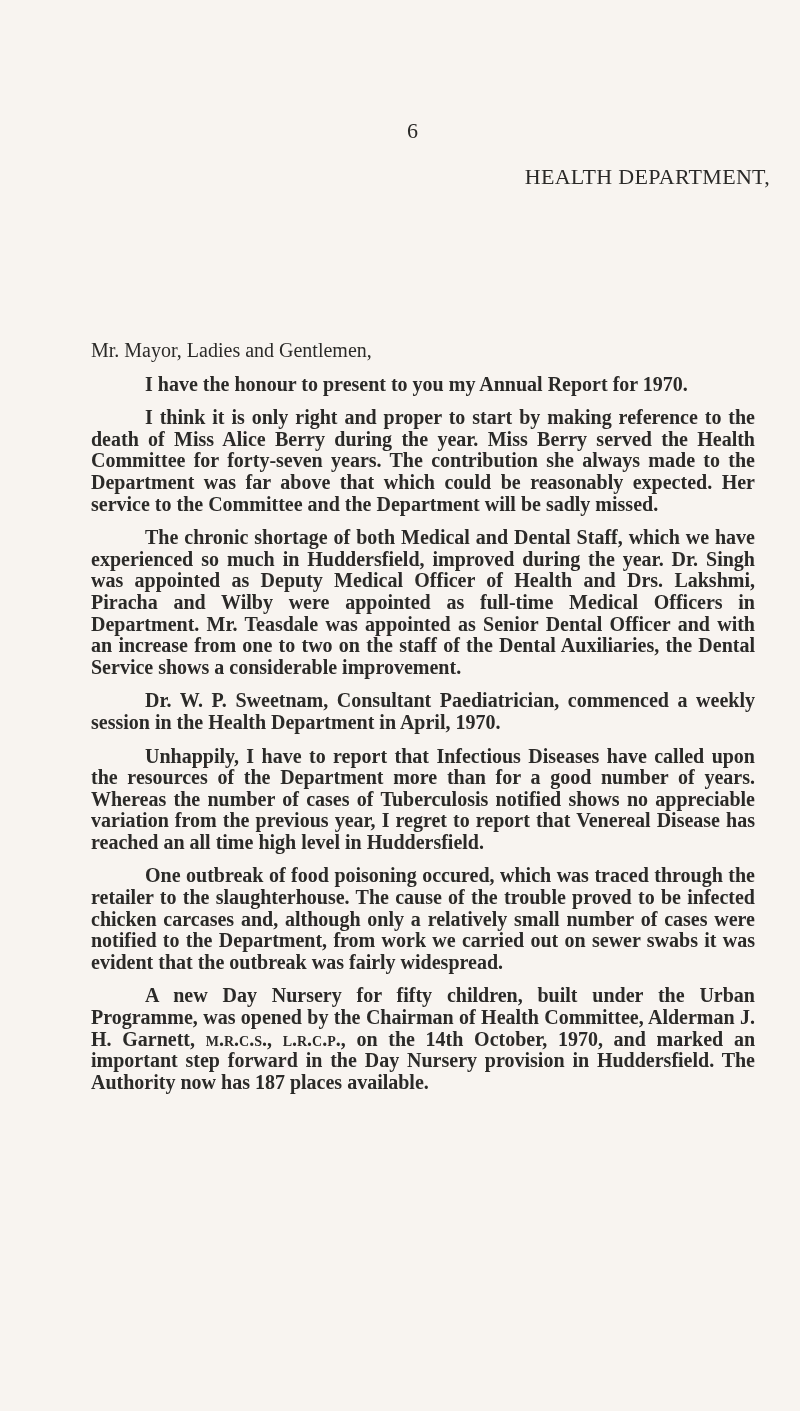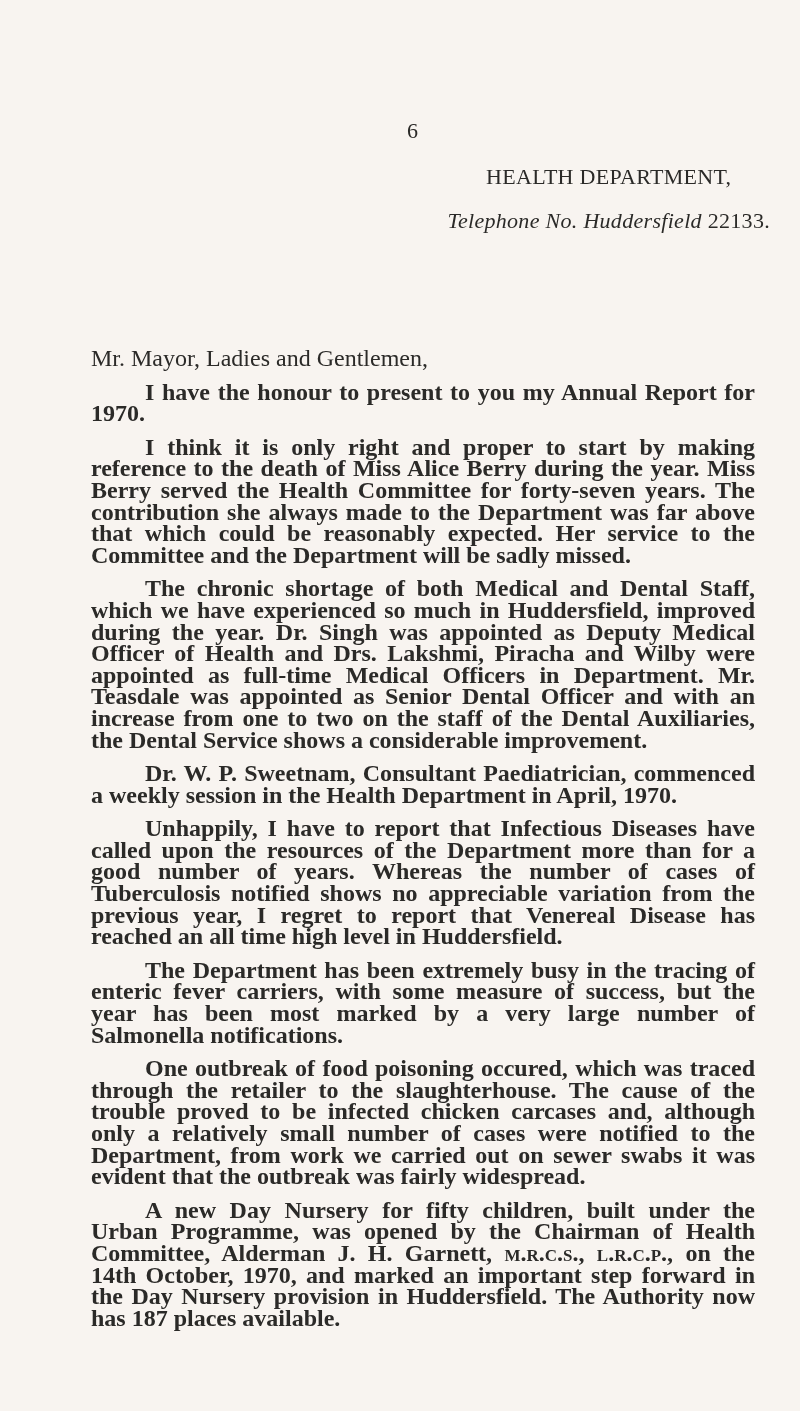--- a/index.html
+++ b/index.html
@@ -25,43 +25,41 @@
     text-align: center;
     font-size: 22px;
     line-height: 44px;
     letter-spacing: 0.3px;
   }
   .header .line { display: block; }
   .header .phone { font-style: italic; }
   .body-text {
     position: absolute;
     left: 91px;
-    top: 348px;
+    top: 340px;
     width: 664px;
-    font-size: 24px;
+    font-size: 20px;
     line-height: 21.6px;
     text-align: justify;
   }
   .salutation { margin: 0 0 12px 0; text-indent: 0; }
   .para { margin: 0 0 12px 0; text-indent: 54px; font-weight: bold; }
   .sc { font-variant: small-caps; text-transform: lowercase; }
 </style>
 </head>
 <body>
 
 <div class="page-number">6</div>
 
 <div class="header">
   <span class="line">HEALTH DEPARTMENT,</span>
-  <span class="line"><span class="phone">Telephone No. Huddersfield</span> <span>22133.</span></span>
 </div>
 
 <div class="body-text">
   <p class="salutation">Mr. Mayor, Ladies and Gentlemen,</p>
   <p class="para">I have the honour to present to you my Annual Report for 1970.</p>
   <p class="para">I think it is only right and proper to start by making reference to the death of Miss Alice Berry during the year. Miss Berry served the Health Committee for forty-seven years. The contribution she always made to the Department was far above that which could be reasonably expected. Her service to the Committee and the Department will be sadly missed.</p>
   <p class="para">The chronic shortage of both Medical and Dental Staff, which we have experienced so much in Huddersfield, improved during the year. Dr. Singh was appointed as Deputy Medical Officer of Health and Drs. Lakshmi, Piracha and Wilby were appointed as full-time Medical Officers in Department. Mr. Teasdale was appointed as Senior Dental Officer and with an increase from one to two on the staff of the Dental Auxiliaries, the Dental Service shows a considerable improvement.</p>
   <p class="para">Dr. W. P. Sweetnam, Consultant Paediatrician, commenced a weekly session in the Health Department in April, 1970.</p>
   <p class="para">Unhappily, I have to report that Infectious Diseases have called upon the resources of the Department more than for a good number of years. Whereas the number of cases of Tuberculosis notified shows no appreciable variation from the previous year, I regret to report that Venereal Disease has reached an all time high level in Huddersfield.</p>
-  <p class="para">The Department has been extremely busy in the tracing of enteric fever carriers, with some measure of success, but the year has been most marked by a very large number of Salmonella notifications.</p>
   <p class="para">One outbreak of food poisoning occured, which was traced through the retailer to the slaughterhouse. The cause of the trouble proved to be infected chicken carcases and, although only a relatively small number of cases were notified to the Department, from work we carried out on sewer swabs it was evident that the outbreak was fairly widespread.</p>
   <p class="para"><span>A new Day Nursery for fifty children, built under the Urban Programme, was opened by the Chairman of Health Committee, Alderman J. H. Garnett, </span><span class="sc">M.R.C.S.</span><span>, </span><span class="sc">L.R.C.P.</span><span>, on the 14th October, 1970, and marked an important step forward in the Day Nursery provision in Huddersfield. The Authority now has 187 places available.</span></p>
 </div>
 
 </body></html>

